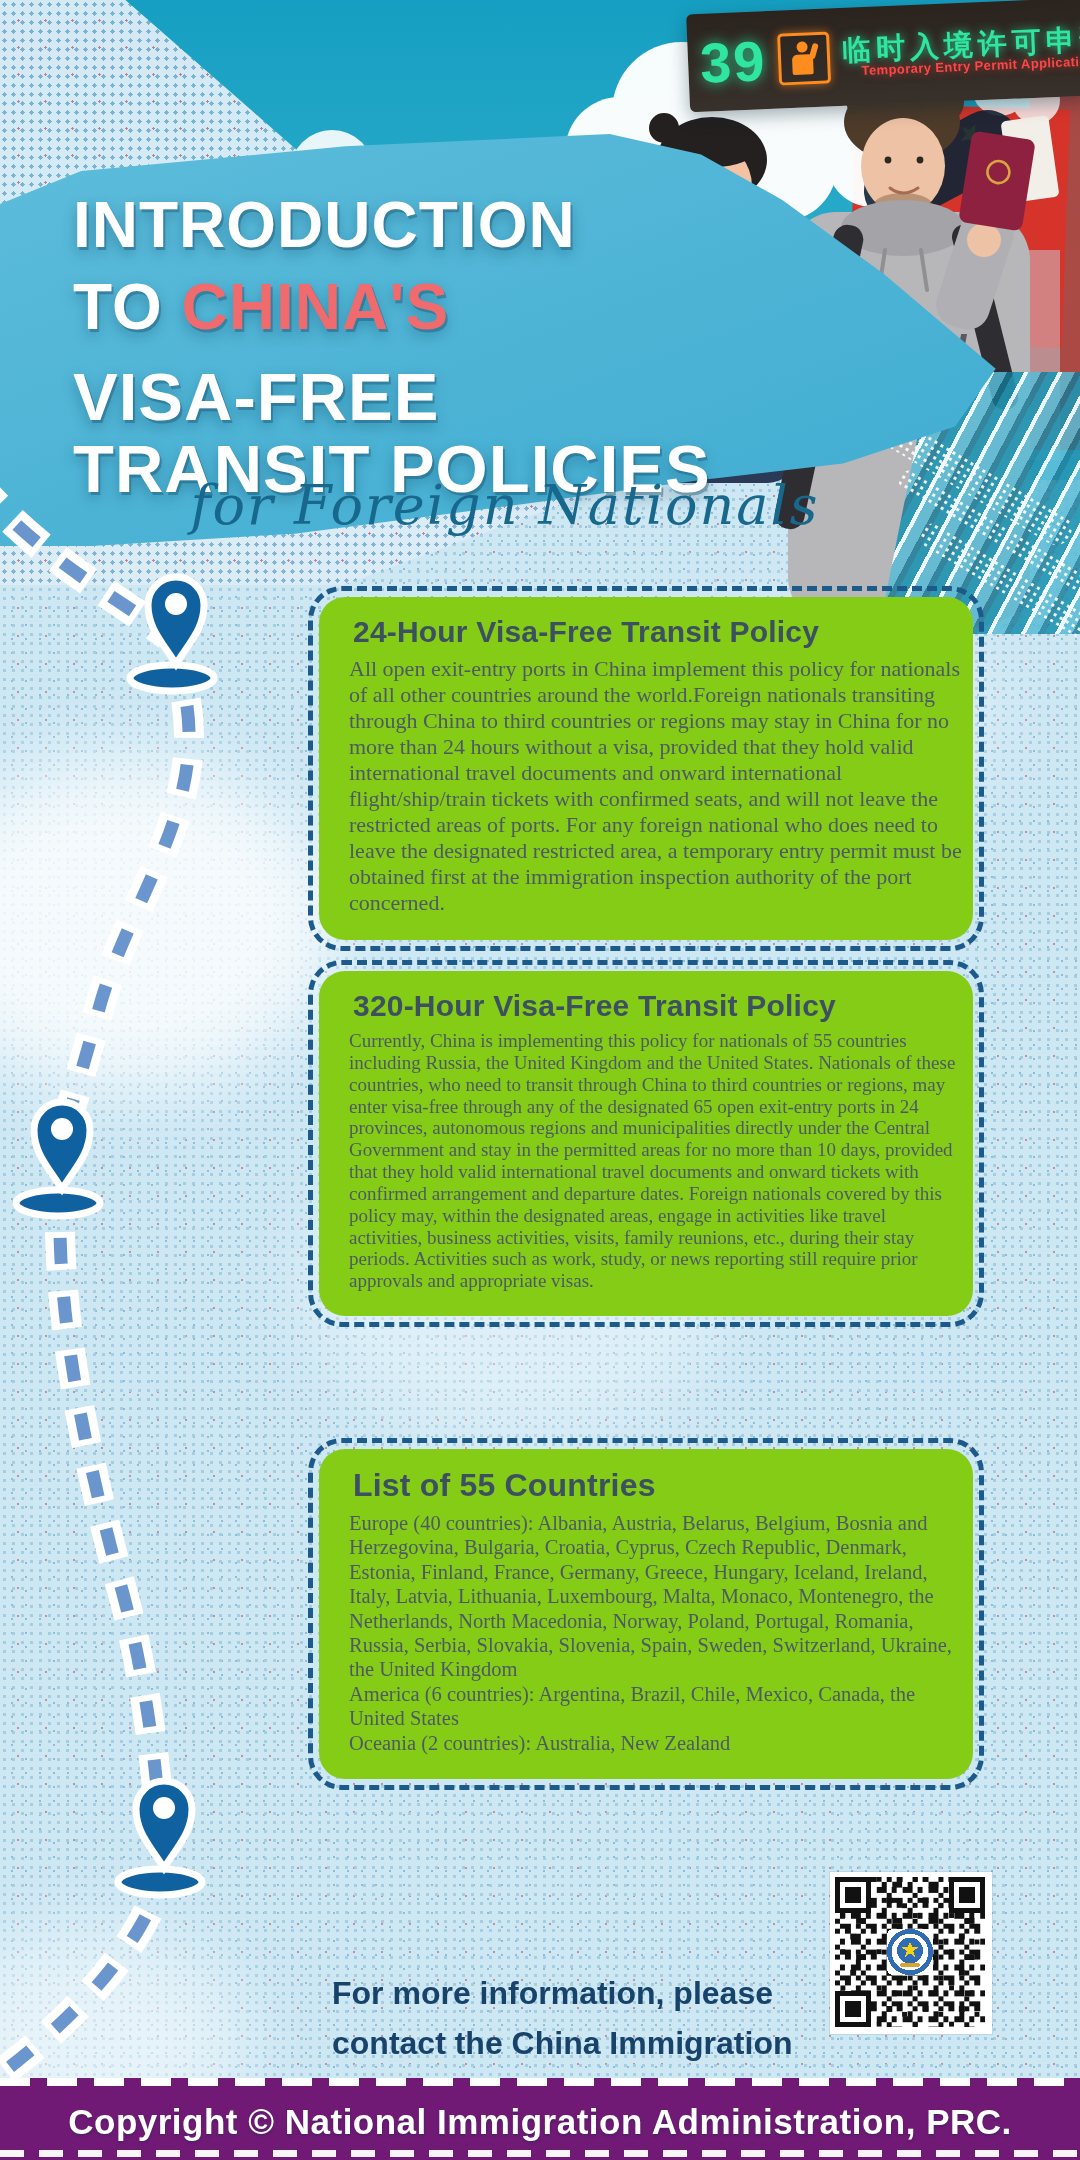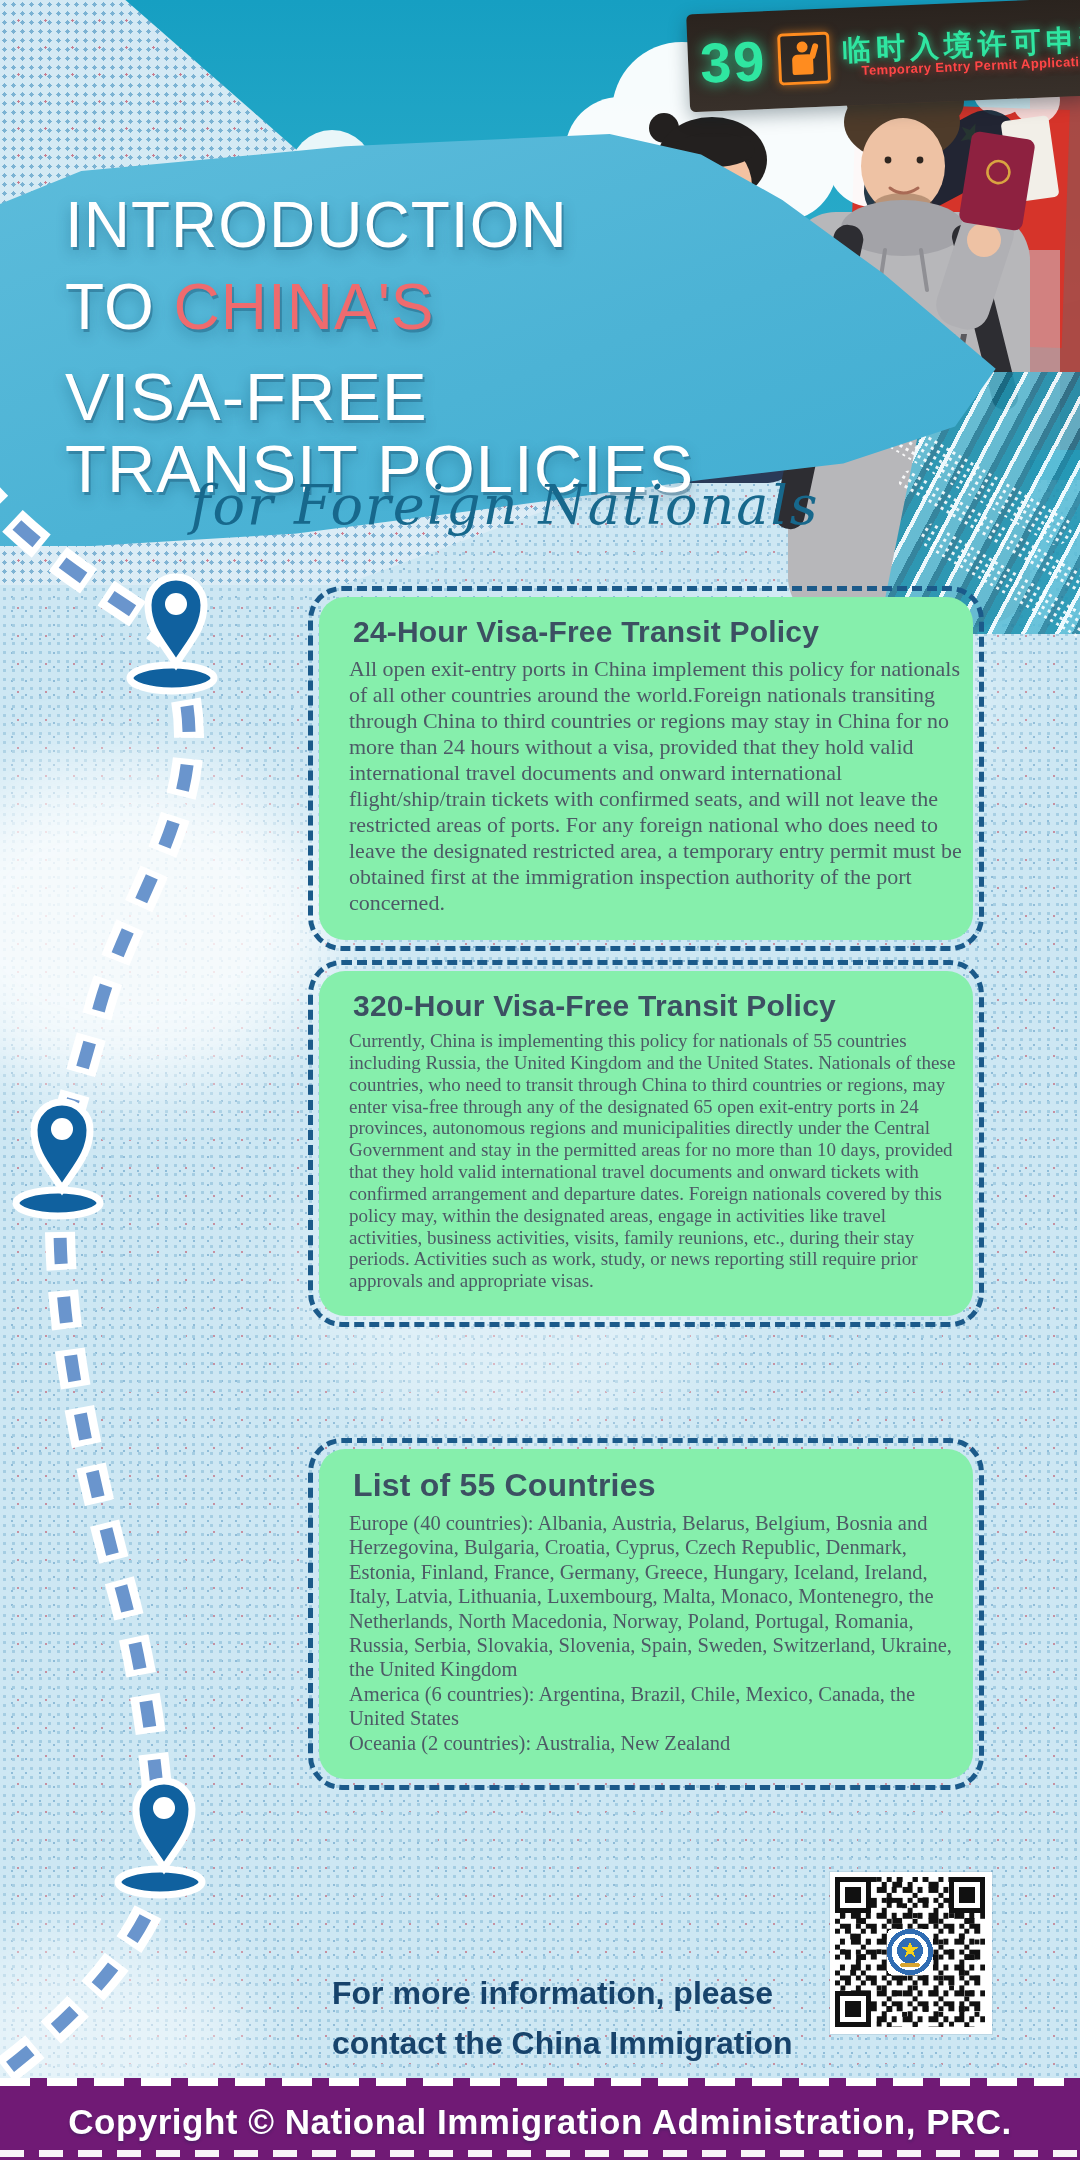--- a/index.html
+++ b/index.html
@@ -47,37 +47,37 @@
   .sign-cn{font-size:29px;font-weight:700;color:#2fe6a1;letter-spacing:5px;
        text-shadow:0 0 10px rgba(47,230,161,.8);white-space:nowrap;}
   .sign-en{font-size:13px;font-weight:700;color:#ff4646;letter-spacing:.4px;white-space:nowrap;
        text-shadow:0 0 8px rgba(255,70,70,.6);}
   
   .band{position:absolute;left:0;top:134px;width:1016px;height:412px;
        background:linear-gradient(160deg,#5dbcdb 0%,#4cb3d5 55%,#3fadd2 100%);
        clip-path:polygon(0 17%, 8% 9%, 34% 3%, 60% 0, 69% 5%, 77% 16%, 87% 34%, 98% 57%,
                          94% 71%, 83% 80%, 69% 84%, 51% 90%, 29% 97%, 9% 100%, 0 100%);}
   .titles{position:absolute;left:60px;top:188px;width:900px;color:#fff;}
-  .tline{position:absolute;left:5px;white-space:nowrap;font-weight:400;
+  .tline{position:absolute;left:13px;white-space:nowrap;font-weight:700;
        text-shadow:2px 3px 0 rgba(21,77,108,.38), 0 6px 14px rgba(10,60,90,.35);
        letter-spacing:1px;}
   .t1{top:0;font-size:64px;}
   .t2{top:82px;font-size:64px;}
   .t2 .hl{color:#ef6b6e;}
   .t3{top:170px;font-size:67px;}
   .t4{top:242px;font-size:67px;}
   .script-line{position:absolute;left:0;top:474px;width:1010px;text-align:center;
        font-family:"DejaVu Serif",serif;font-style:italic;font-weight:400;
        font-size:54px;color:#17688c;letter-spacing:2px;}
   
   .route-svg{position:absolute;left:0;top:0;width:1080px;height:2160px;pointer-events:none;}
   
   .card{position:absolute;left:308px;width:676px;border:5px dashed #1b5a8a;
        border-radius:34px;padding:6px;box-sizing:border-box;}
-  .card-inner{background:#86efac;border-radius:26px;padding:18px 10px 24px 30px;}
+  .card-inner{background:#84cc16;border-radius:26px;padding:18px 10px 24px 30px;}
   .card-title{font-size:30px;font-weight:800;color:#3c5062;margin:0 0 7px 4px;letter-spacing:.2px;}
   .card-body{font-family:"Liberation Serif",serif;color:#4d5a66;margin:0;}
   .c1{top:586px;}  .c1 .card-body{font-size:22px;line-height:1.18;}
   .c2{top:960px;}  .c2 .card-body{font-size:19px;line-height:1.15;}
   .c3{top:1438px;} .c3 .card-title{font-size:32px;}
   .c3 .card-body div{font-size:20.5px;line-height:1.19;}
   
   .contact{position:absolute;left:332px;top:1969px;width:492px;
        font-size:32px;font-weight:800;color:#17436b;line-height:1.56;}
   .qr{position:absolute;left:830px;top:1872px;width:162px;height:162px;background:#fff;

